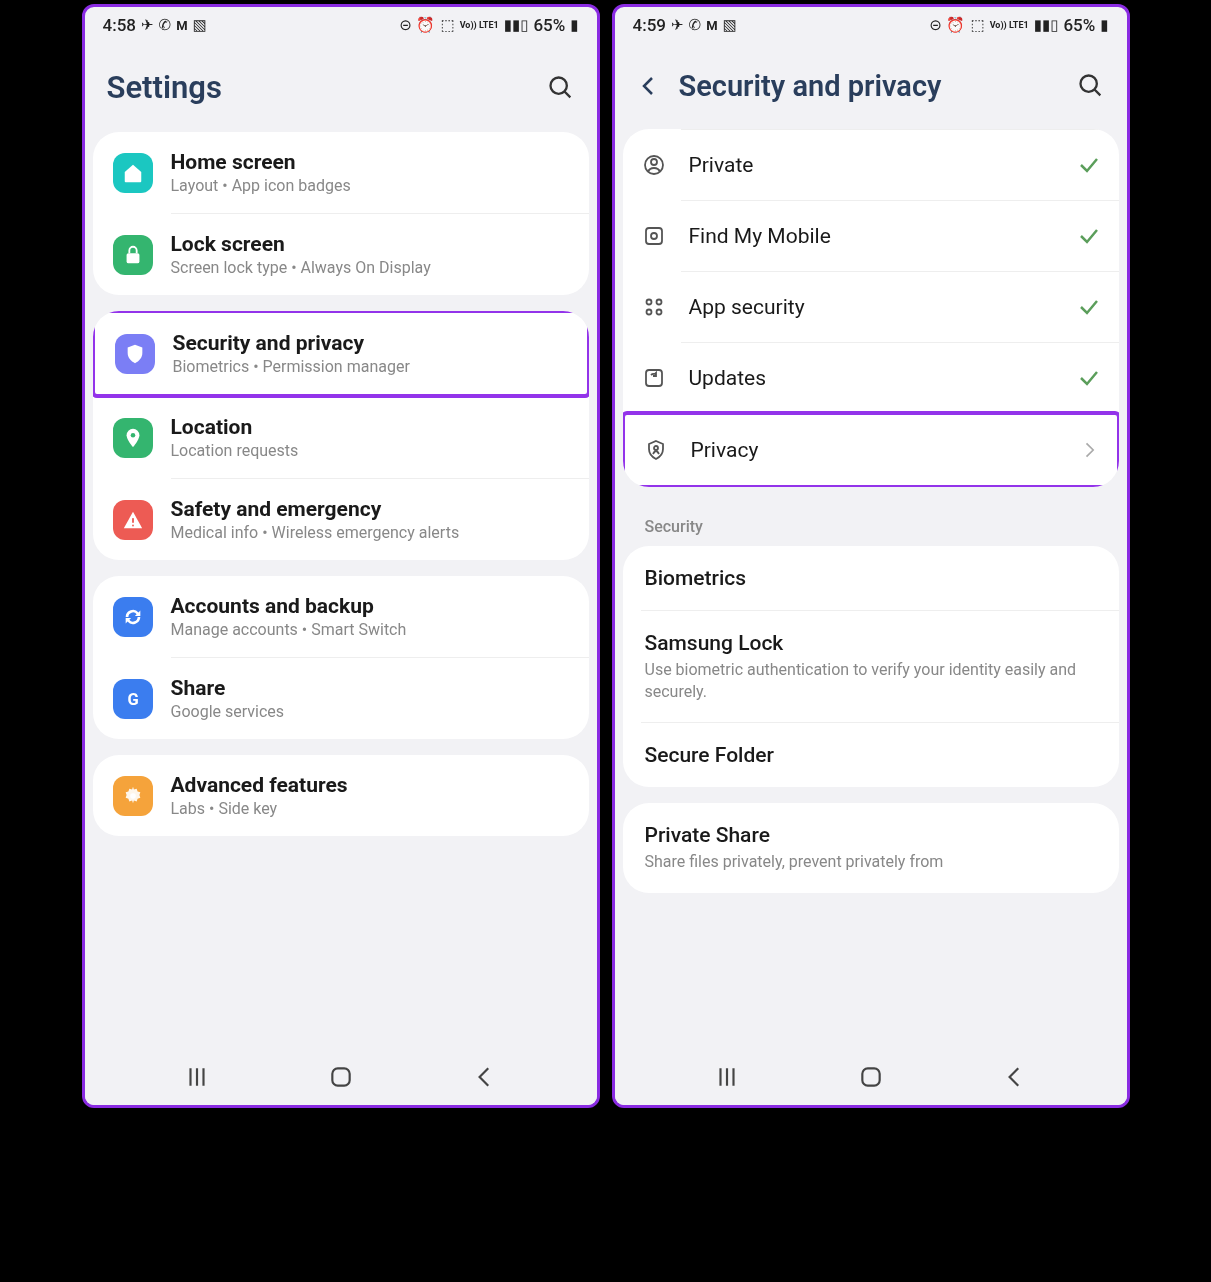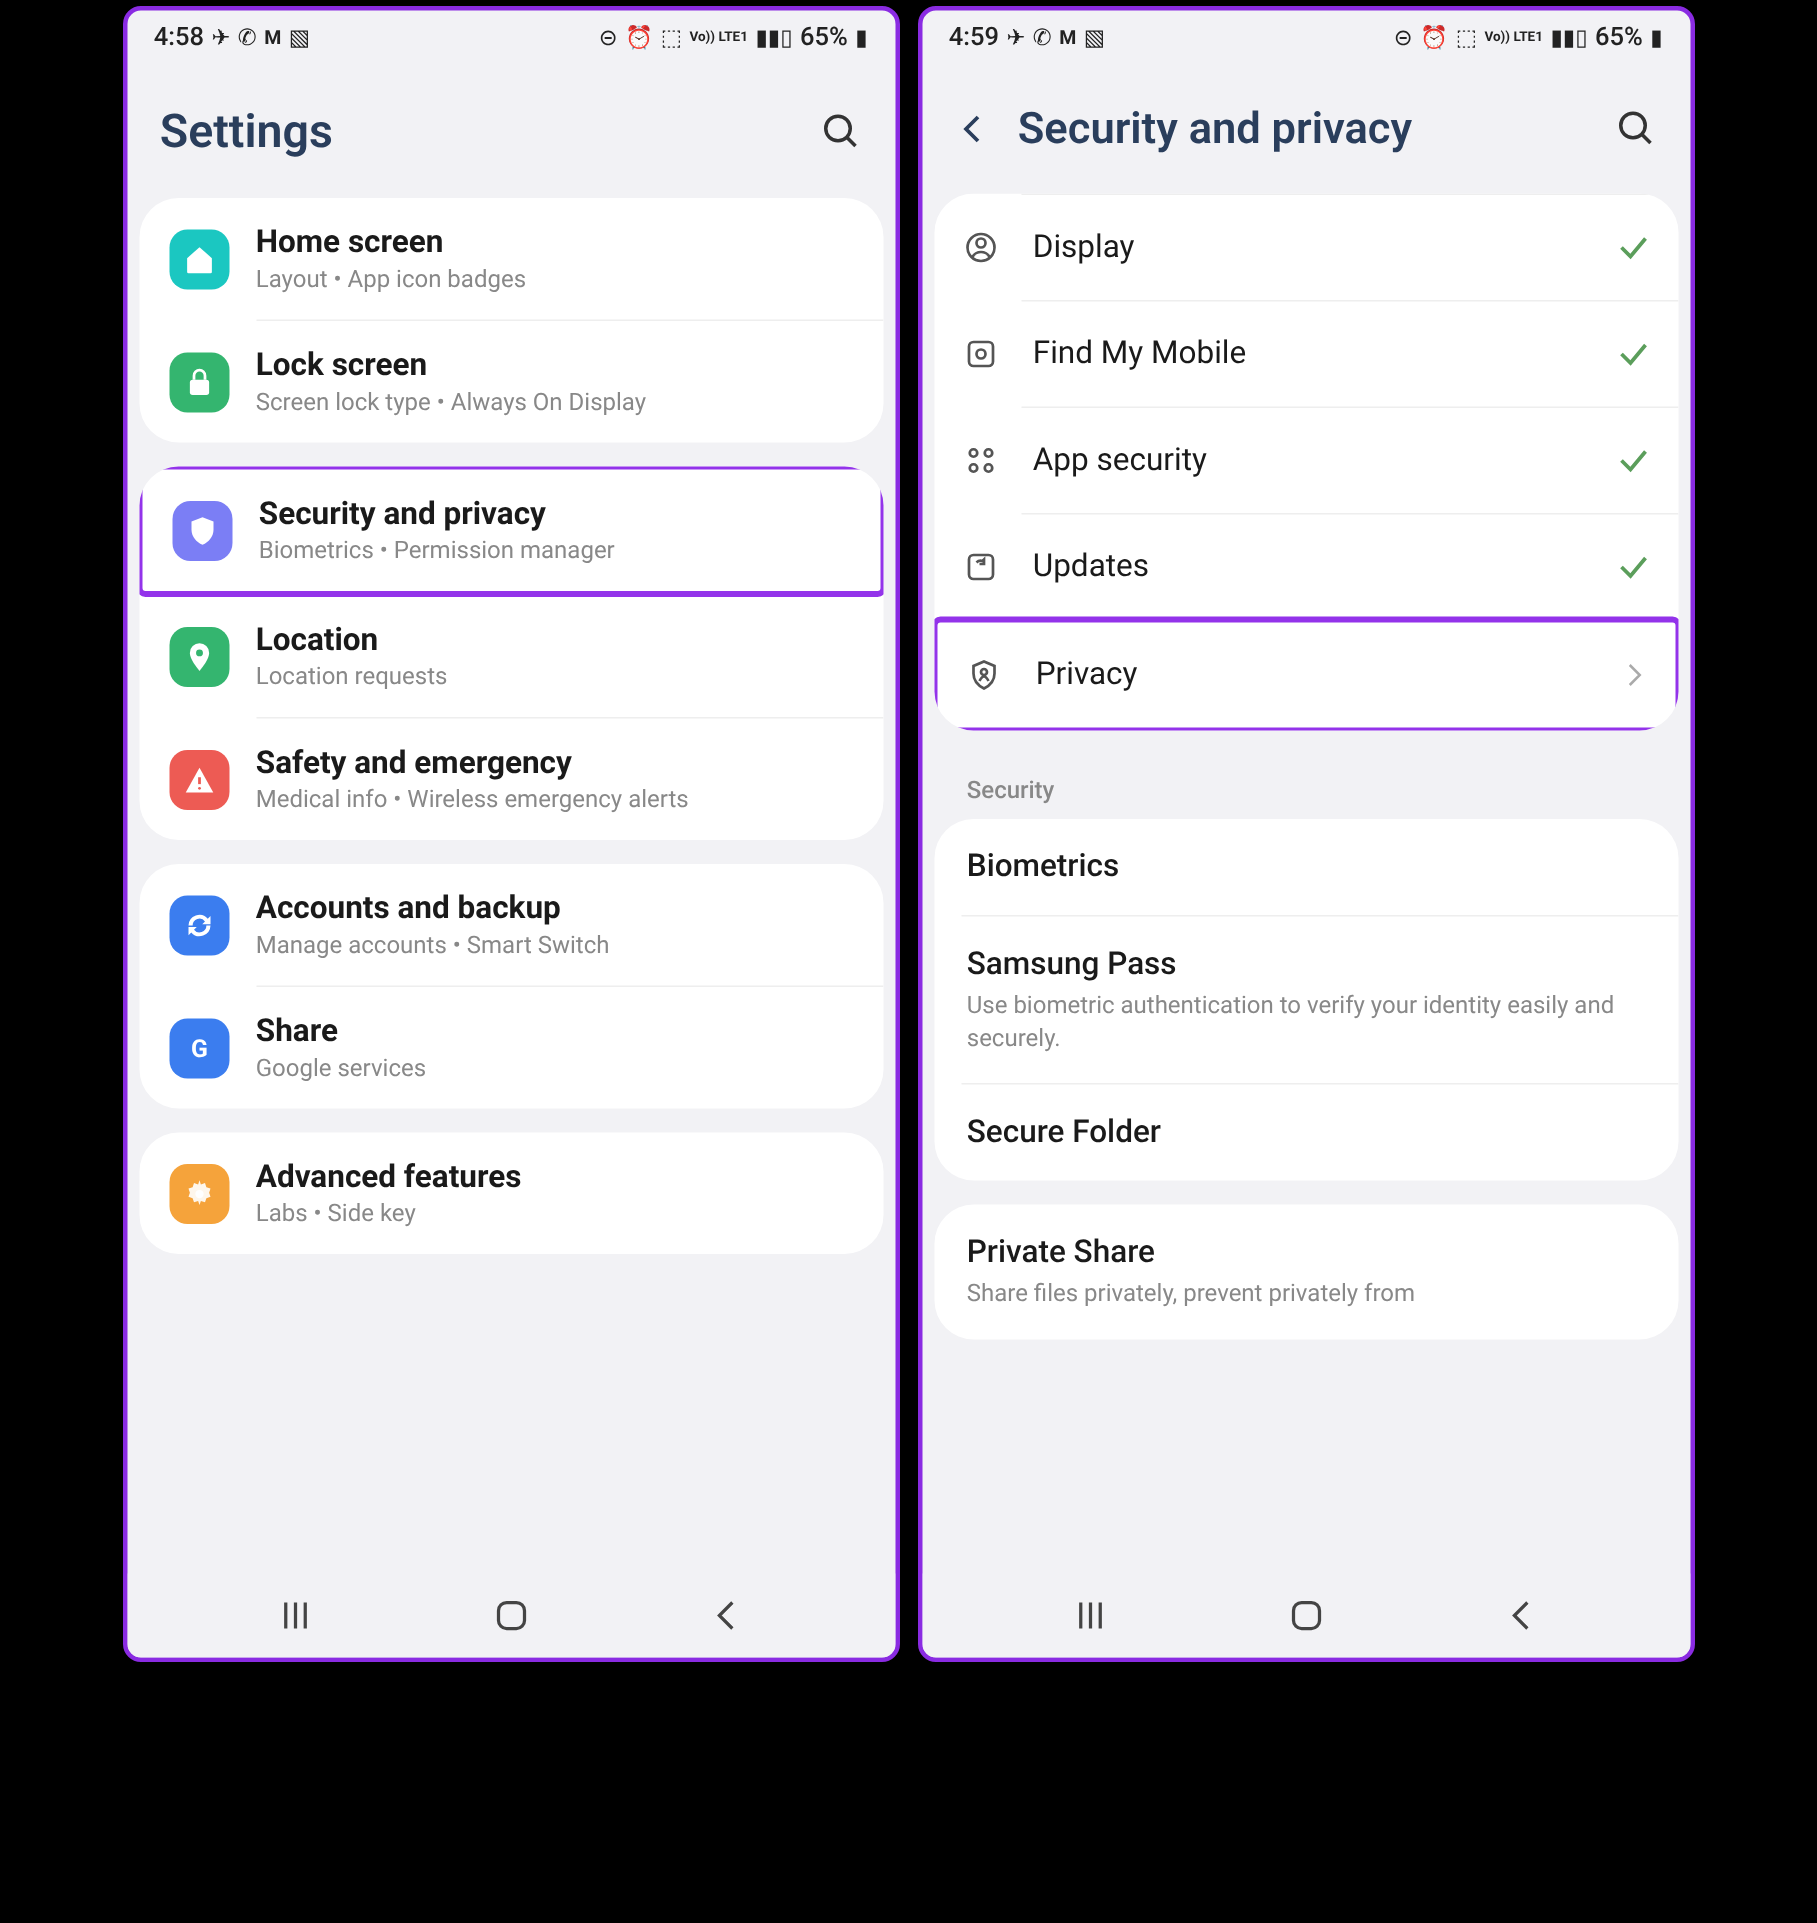--- a/index.html
+++ b/index.html
@@ -321,21 +321,21 @@
         <div style="height:1px;background:#eee;margin:0 18px 0 58px"></div>
         <div id="dashboard-rows">
             <div class="sec-row">
     <div class="sec-icon">
       <svg viewBox="0 0 24 24">
                   <circle cx="12" cy="12" r="9"></circle>
                   <circle cx="12" cy="9" r="3"></circle>
                   <path d="M6 19c1-3 4-4 6-4s5 1 6 4"></path>
                 </svg>
     </div>
-    <div class="sec-title">Display</div>
+    <div class="sec-title">Private</div>
     <svg class="check" viewBox="0 0 24 24" fill="none" stroke="currentColor" stroke-width="2.5">
                 <polyline points="4 12 10 18 20 6"></polyline>
               </svg>
             </div>
             <div class="divider short"></div>
             <div class="sec-row">
     <div class="sec-icon">
       <svg viewBox="0 0 24 24">
                   <rect x="4" y="4" width="16" height="16" rx="3"></rect>
                   <circle cx="12" cy="12" r="3"></circle>
@@ -391,21 +391,21 @@
       </div>
 
       <div class="section-label">Security</div>
 
       <div class="card" id="security-card">
           <div class="simple-row">
             <div class="simple-title">Biometrics</div>
           </div>
           <div class="divider full"></div>
           <div class="simple-row">
-            <div class="simple-title">Samsung Pass</div>
+            <div class="simple-title">Samsung Lock</div>
             <div class="simple-sub">Use biometric authentication to verify your identity easily and securely.</div>
           </div>
           <div class="divider full"></div>
           <div class="simple-row">
             <div class="simple-title">Secure Folder</div>
           </div>
         </div>
 
       <div class="card" id="share-card" style="margin-bottom:0">
           <div class="simple-row">

